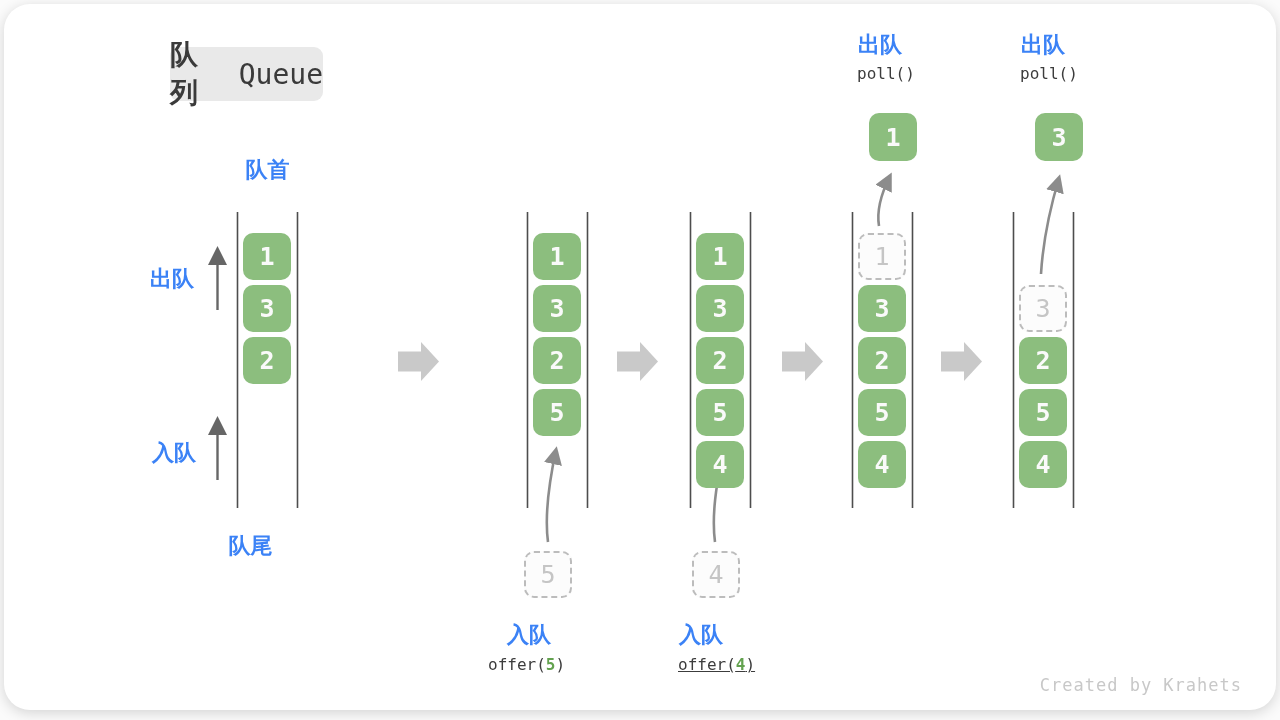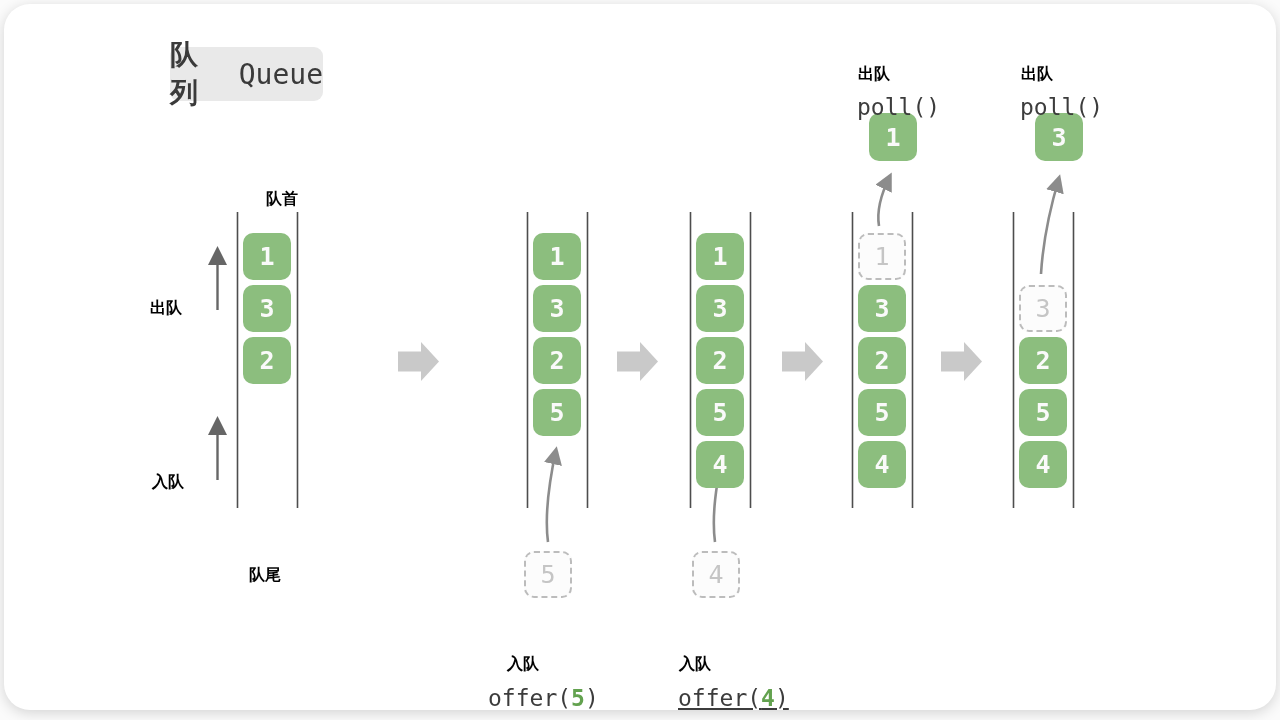--- a/index.html
+++ b/index.html
@@ -13,26 +13,26 @@
   .abs { position:absolute; }
 
   
   .title-badge { left:170px; top:47px; width:153px; height:54px; background:#e9e9e9;
                  border-radius:9px; display:flex; align-items:center; justify-content:center;
                  color:#3a3a3a; }
   .title-zh { font-weight:700; font-size:28px; letter-spacing:1px; }
   .title-en { font-family:"DejaVu Sans Mono", monospace; font-size:28px; margin-left:12px; }
 
   
-  .zh-label { color:#000000; font-weight:700; font-size:16px; white-space:nowrap;margin-top:34px; }
-  .center61 { width:61px; text-align:right; }
+  .zh-label { color:#3b82f6; font-weight:700; font-size:22px; white-space:nowrap; }
+  .center61 { width:61px; text-align:center; }
 
   
-  .code { font-family:"DejaVu Sans Mono", monospace; font-size:23px; color:#3c3c3c;
-          white-space:nowrap;margin-top:30px; }
+  .code { font-family:"DejaVu Sans Mono", monospace; font-size:16px; color:#3c3c3c;
+          white-space:nowrap; }
   .code .arg { color:#63a24f; font-weight:700; }
 
   
   .qbox { width:48px; height:47px; border-radius:10px; background:#8cbe7e;
           display:flex; align-items:center; justify-content:center;
           font-family:"DejaVu Sans Mono", monospace; font-weight:700;
           font-size:25px; color:#fafafa; }
   .qbox.result { width:48px; height:48px; }
   .ghost { width:48px; height:47px; border-radius:10px; background:#fcfcfc;
            border:2px dashed #bcbcbc; display:flex; align-items:center; justify-content:center;
@@ -140,14 +140,15 @@
   <div class="abs code" style="left:678px; top:655px;text-decoration:underline;">
     <span>offer(</span><span class="arg">4</span><span>)</span>
   </div>
 
   <div class="abs zh-label" style="left:858px; top:30px;">出队</div>
   <div class="abs code" style="left:857px; top:64px;">poll()</div>
 
   <div class="abs zh-label" style="left:1021px; top:30px;">出队</div>
   <div class="abs code" style="left:1020px; top:64px;">poll()</div>
 
+  <div class="abs watermark">Created by Krahets</div>
 
 </div>
 
 </body></html>

